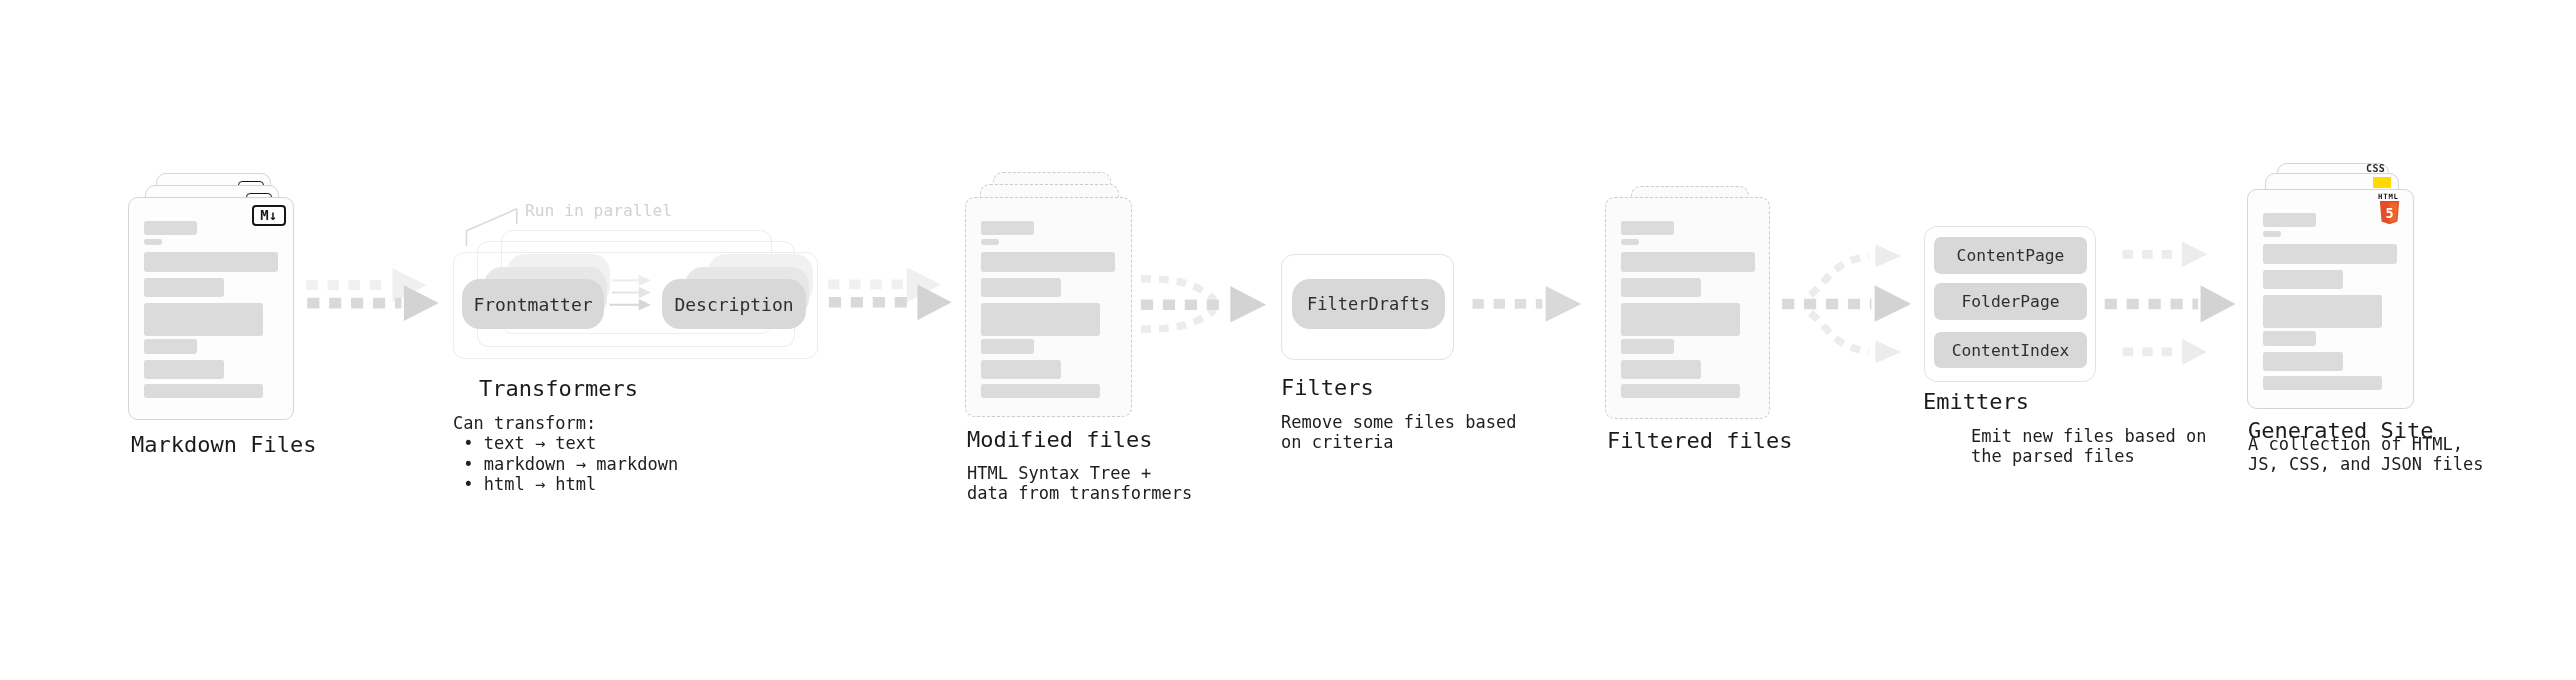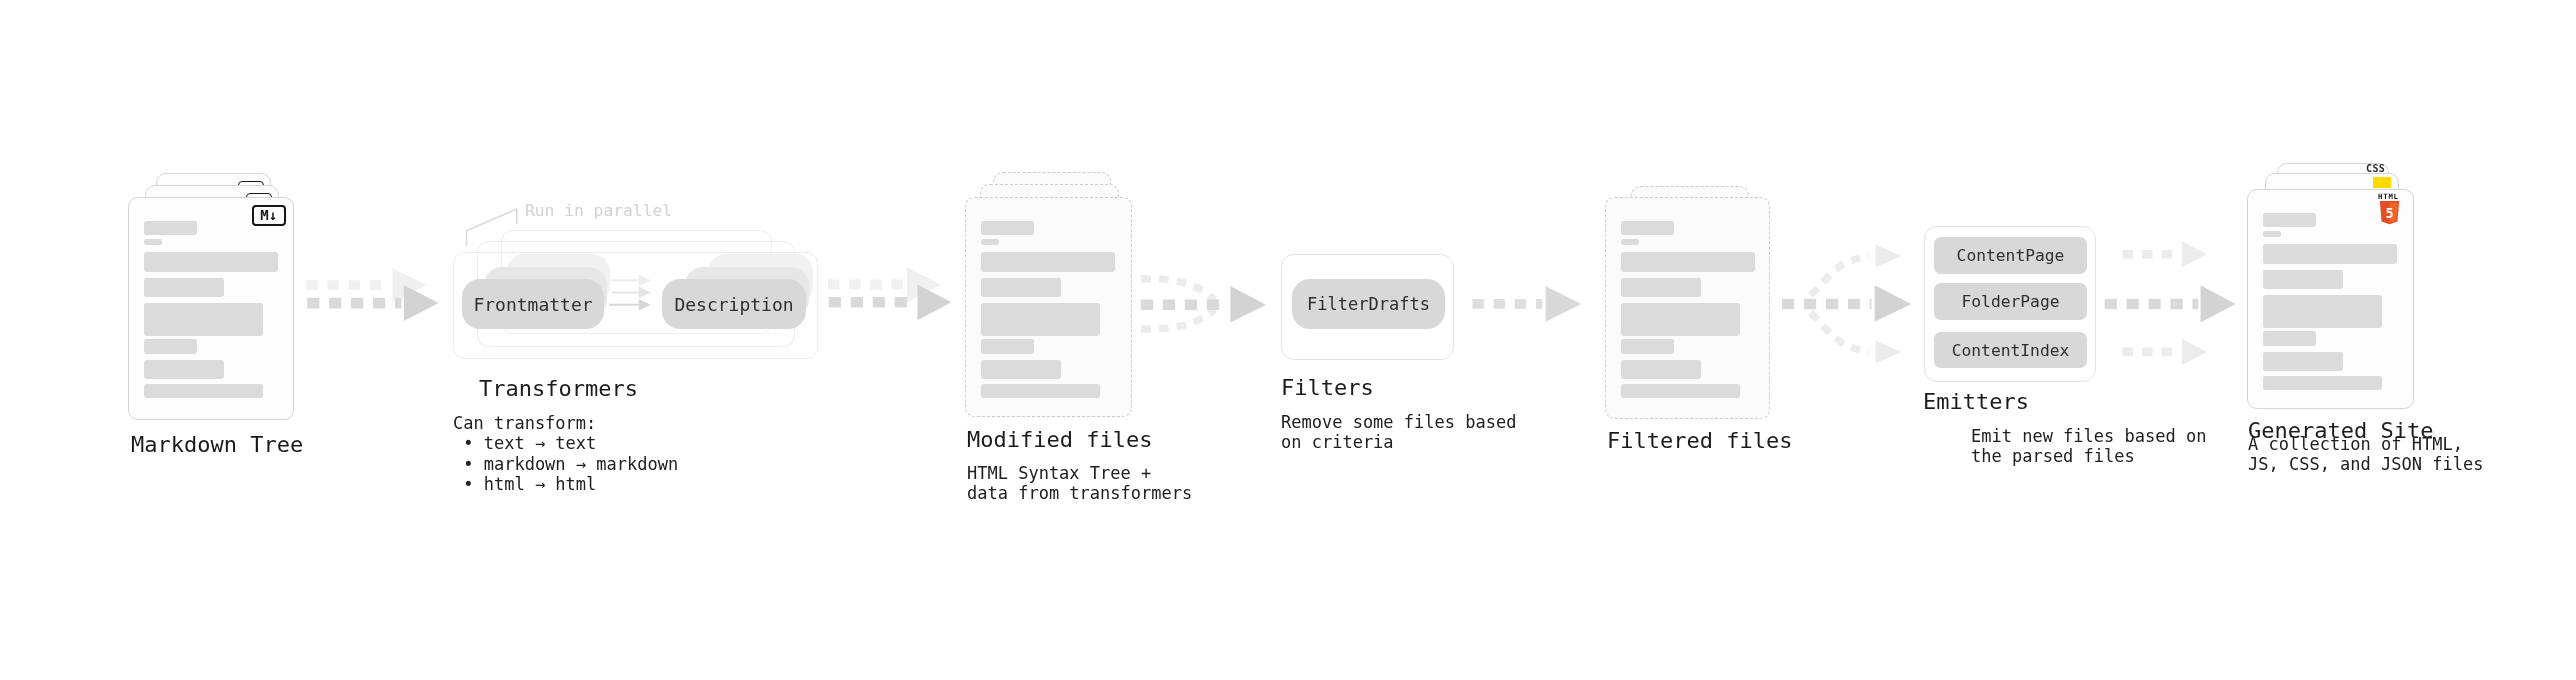--- a/index.html
+++ b/index.html
@@ -60,21 +60,21 @@
     <div class="md-badge md-lg">M↓</div>
     <span class="bar b1"></span>
     <span class="bar b2"></span>
     <span class="bar b3"></span>
     <span class="bar b4"></span>
     <span class="bar b5"></span>
     <span class="bar b6"></span>
     <span class="bar b7"></span>
     <span class="bar b8"></span>
   </div>
-  <div class="stage-label" style="left:131px;top:432px;">Markdown Tree</div>
+  <div class="stage-label" style="left:131px;top:432px;">Markdown Files</div>
 
   <div class="obox" style="left:501px;top:230px;width:271px;height:104px;"></div>
   <div class="obox" style="left:477px;top:241px;width:318px;height:106px;"></div>
   <div class="obox" style="left:453px;top:252px;width:365px;height:107px;"></div>
 
   <div class="pill ghost2" style="left:507px;top:254px;width:103px;height:50px;"></div>
   <div class="pill ghost1" style="left:484px;top:267px;width:123px;height:50px;"></div>
   <div class="pill" style="left:462px;top:279px;width:142px;height:50px;">Frontmatter</div>
 
   <div class="pill ghost2" style="left:708px;top:254px;width:105px;height:50px;"></div>

